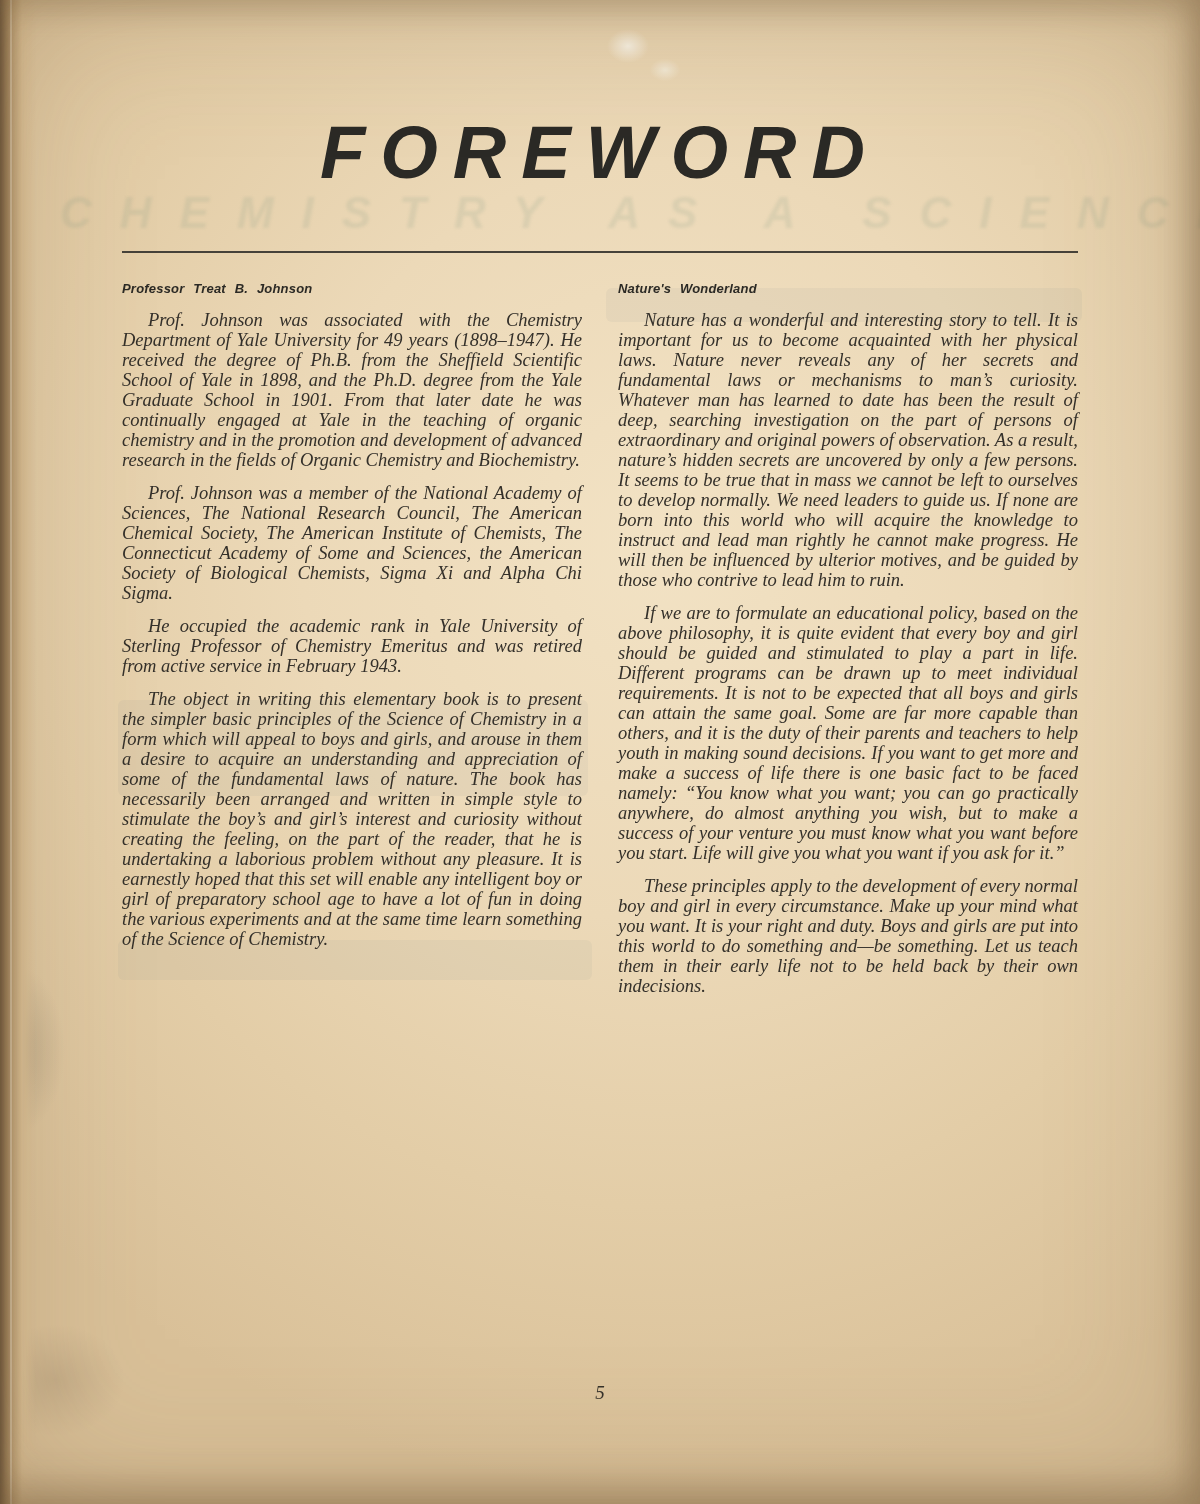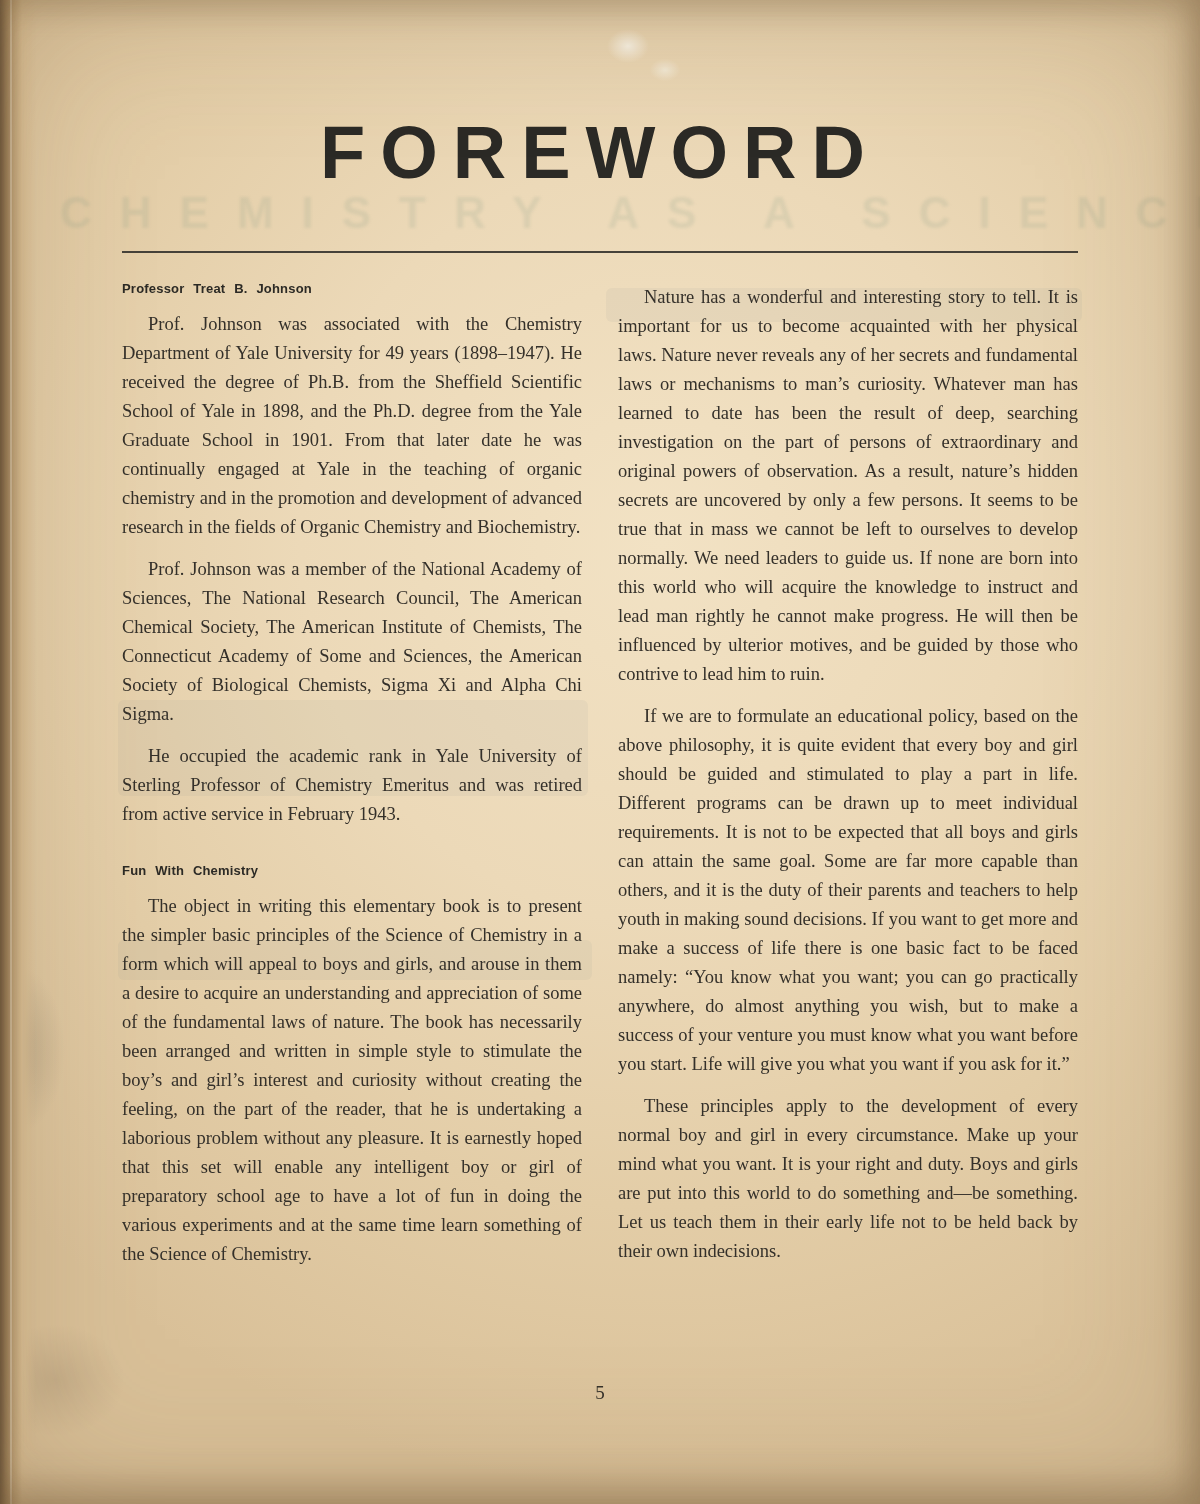--- a/index.html
+++ b/index.html
@@ -10,20 +10,21 @@
   }
   .scan {
     position: relative; width: 1200px; height: 1504px;
     color: #35312a;
     background:
       radial-gradient(ellipse 30px 24px at 628px 46px, rgba(249,244,232,0.9), rgba(249,244,232,0) 70%),
       radial-gradient(ellipse 22px 16px at 665px 70px, rgba(246,240,226,0.7), rgba(246,240,226,0) 70%),
       radial-gradient(ellipse 70px 120px at 16px 1050px, rgba(110,100,85,0.28), rgba(110,100,85,0) 70%),
       radial-gradient(ellipse 100px 80px at 55px 1380px, rgba(130,110,85,0.22), rgba(130,110,85,0) 70%),
       radial-gradient(ellipse 900px 950px at 55% 36%, #f2e2c4 0%, #ecd9b8 40%, #e3cda7 70%, #d9c098 100%);
+    font-style: italic;
   }
   .vignette {
     position: absolute; inset: 0; pointer-events: none; z-index: 5;
     box-shadow:
       inset 0 0 150px rgba(122,92,56,0.28),
       inset 0 -20px 34px rgba(105,78,46,0.30),
       inset -16px 0 30px rgba(120,92,58,0.22),
       inset 0 16px 26px rgba(120,92,58,0.16);
   }
   .binding {
@@ -59,21 +60,21 @@
   }
   .columns { display: flex; gap: 36px; padding: 22px 122px 0; }
   .col { flex: 1; min-width: 0; }
   .heading {
     font-family: "Liberation Sans", sans-serif; font-weight: 700;
     font-size: 13px; letter-spacing: 0.2px; word-spacing: 5px;
     color: #2c2a25; margin: 6px 0 14px;
   }
   .section-gap .heading { margin-top: 34px; }
   p.body {
-    font-size: 18.5px; line-height: 29px; text-align: justify;
+    font-size: 18.5px; line-height: 20px; text-align: justify;
     text-indent: 26px; margin: 8px 0 13px; color: #34302a;
   }
   .page-number {
     position: absolute; left: 0; right: 0; bottom: 100px; z-index: 2;
     text-align: center; font-size: 19px; color: #35312a;
   }
 </style>
 </head>
 <body>
 
@@ -92,27 +93,27 @@
     <div class="columns">
 
       <div class="col">
         <section>
           <h3 class="heading">Professor Treat B. Johnson</h3>
           <p class="body">Prof. Johnson was associated with the Chemistry Department of Yale University for 49 years (1898–1947). He received the degree of Ph.B. from the Sheffield Scientific School of Yale in 1898, and the Ph.D. degree from the Yale Graduate School in 1901. From that later date he was continually engaged at Yale in the teaching of organic chemistry and in the promotion and development of advanced research in the fields of Organic Chemistry and Biochemistry.</p>
           <p class="body">Prof. Johnson was a member of the National Academy of Sciences, The National Research Council, The American Chemical Society, The American Institute of Chemists, The Connecticut Academy of Some and Sciences, the American Society of Biological Chemists, Sigma Xi and Alpha Chi Sigma.</p>
           <p class="body">He occupied the academic rank in Yale University of Sterling Professor of Chemistry Emeritus and was retired from active service in February 1943.</p>
         </section>
         <section class="section-gap">
-          <h3 class="heading">Fun With Chemistry</h3>
           <p class="body">The object in writing this elementary book is to present the simpler basic principles of the Science of Chemistry in a form which will appeal to boys and girls, and arouse in them a desire to acquire an understanding and appreciation of some of the fundamental laws of nature. The book has necessarily been arranged and written in simple style to stimulate the boy’s and girl’s interest and curiosity without creating the feeling, on the part of the reader, that he is undertaking a laborious problem without any pleasure. It is earnestly hoped that this set will enable any intelligent boy or girl of preparatory school age to have a lot of fun in doing the various experiments and at the same time learn something of the Science of Chemistry.</p>
         </section>
       </div>
 
       <div class="col">
         <section>
+          <h3 class="heading">Nature's Wonderland</h3>
           <p class="body">Nature has a wonderful and interesting story to tell. It is important for us to become acquainted with her physical laws. Nature never reveals any of her secrets and fundamental laws or mechanisms to man’s curiosity. Whatever man has learned to date has been the result of deep, searching investigation on the part of persons of extraordinary and original powers of observation. As a result, nature’s hidden secrets are uncovered by only a few persons. It seems to be true that in mass we cannot be left to ourselves to develop normally. We need leaders to guide us. If none are born into this world who will acquire the knowledge to instruct and lead man rightly he cannot make progress. He will then be influenced by ulterior motives, and be guided by those who contrive to lead him to ruin.</p>
           <p class="body">If we are to formulate an educational policy, based on the above philosophy, it is quite evident that every boy and girl should be guided and stimulated to play a part in life. Different programs can be drawn up to meet individual requirements. It is not to be expected that all boys and girls can attain the same goal. Some are far more capable than others, and it is the duty of their parents and teachers to help youth in making sound decisions. If you want to get more and make a success of life there is one basic fact to be faced namely: “You know what you want; you can go practically anywhere, do almost anything you wish, but to make a success of your venture you must know what you want before you start. Life will give you what you want if you ask for it.”</p>
           <p class="body">These principles apply to the development of every normal boy and girl in every circumstance. Make up your mind what you want. It is your right and duty. Boys and girls are put into this world to do something and—be something. Let us teach them in their early life not to be held back by their own indecisions.</p>
         </section>
       </div>
 
     </div>
   </div>
 
   <div class="page-number">5</div>

